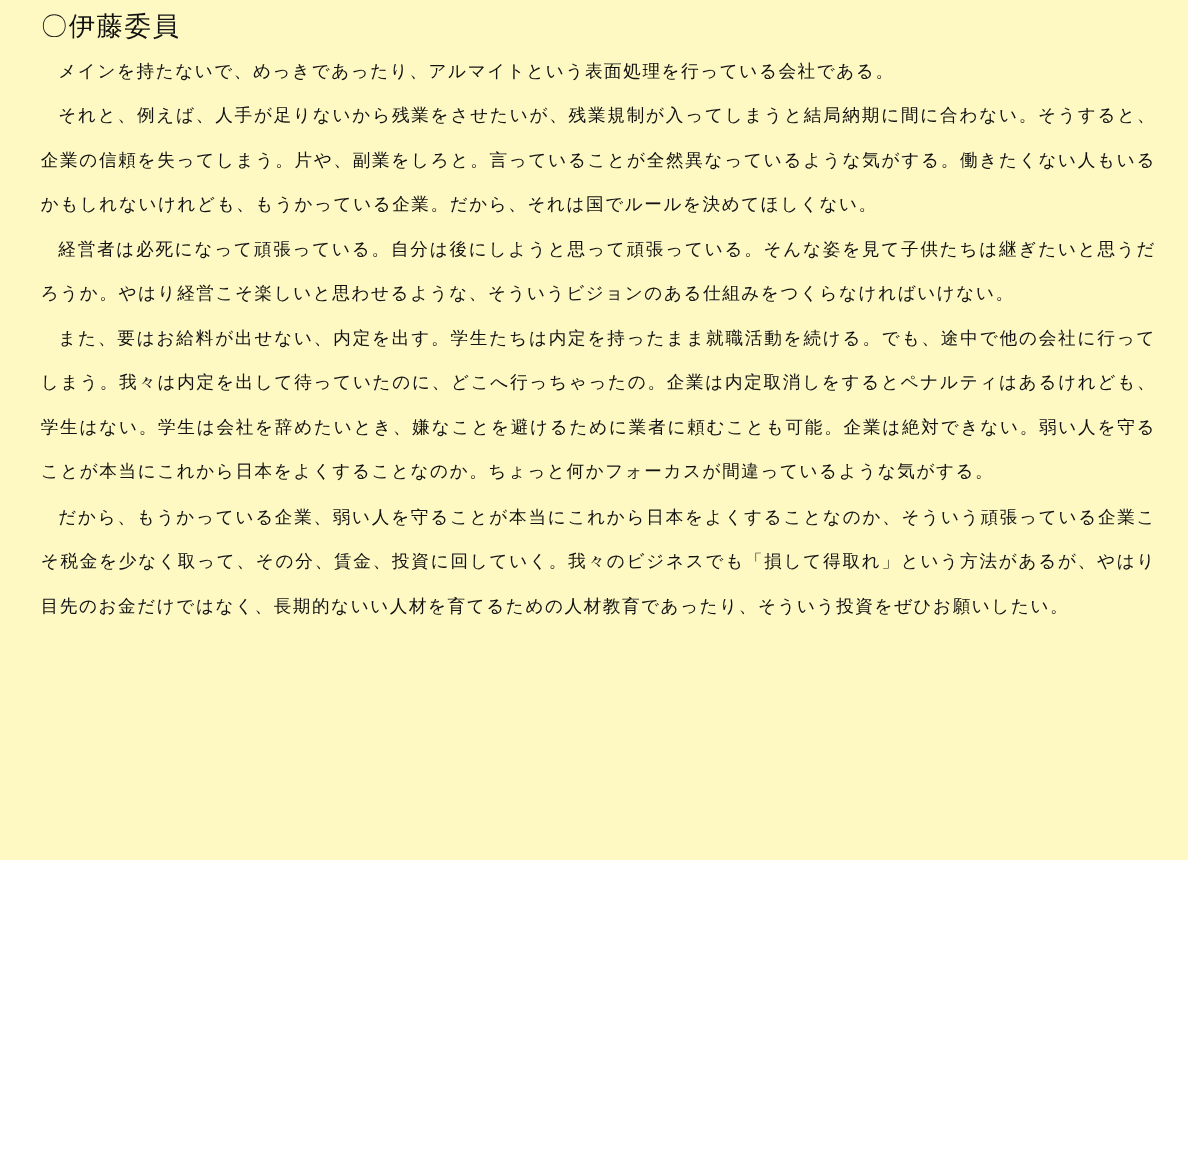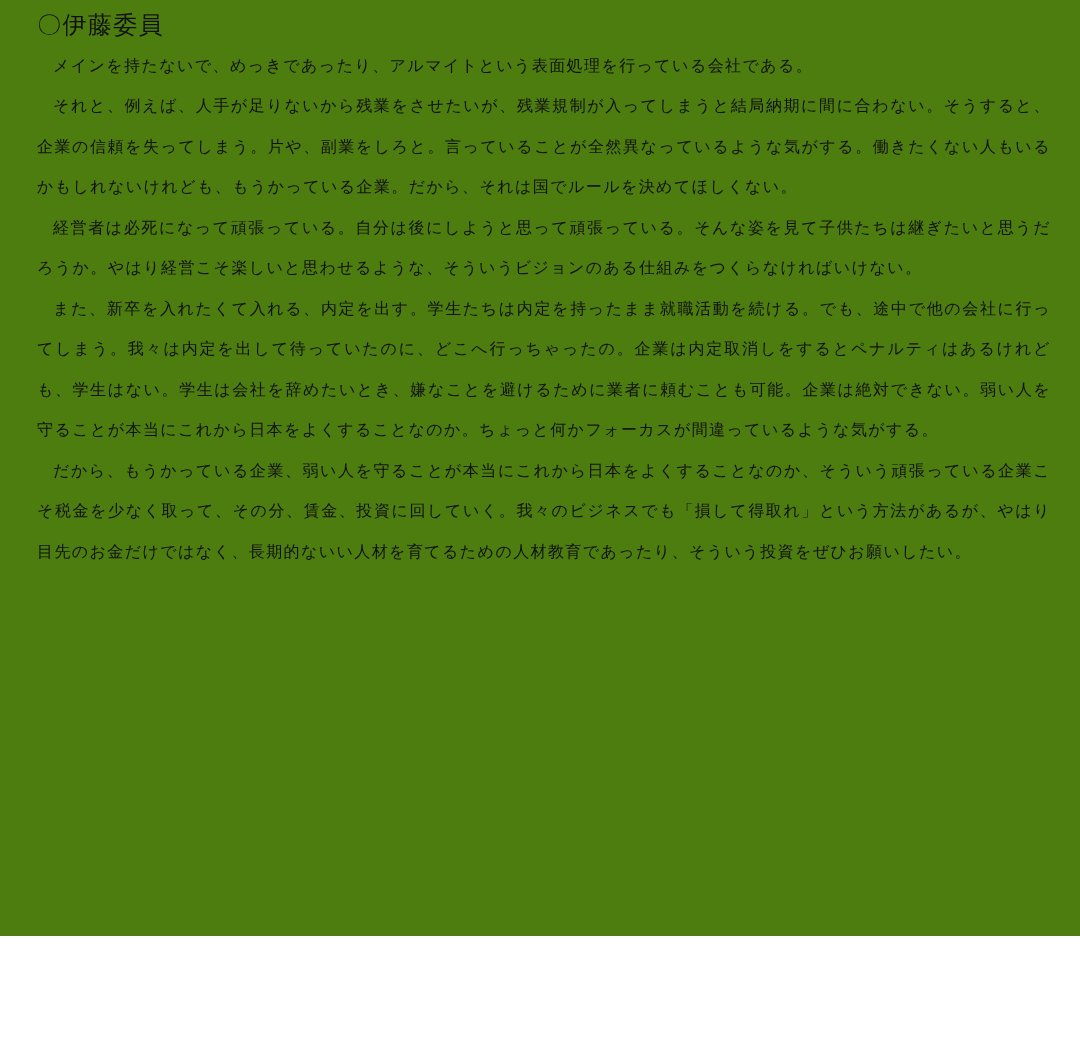--- a/index.html
+++ b/index.html
@@ -3,23 +3,23 @@
 <meta charset="utf-8">
 <style>
   html, body {
     margin: 0;
     padding: 0;
     background: #ffffff;
   }
   .page {
     position: relative;
     width: 1080px;
-    height: 936px;
+    height: 782px;
     box-sizing: border-box;
-    background: #4d7c0f;
+    background: #fef9c3;
     overflow: hidden;
     padding: 5px 29px 0 37px;
     font-family: "Liberation Sans", "DejaVu Sans", sans-serif;
     color: #111111;
   }
   .speaker {
     margin: 0;
     font-size: 24px;
     line-height: 40.5px;
     letter-spacing: 1.4px;
@@ -44,16 +44,16 @@
 <div class="page">
   <p class="speaker">〇伊藤委員</p>
 
   <p class="para">メインを持たないで、めっきであったり、アルマイトという表面処理を行っている会社である。</p>
 
 
   <p class="para">それと、例えば、人手が足りないから残業をさせたいが、残業規制が入ってしまうと結局納期に間に合わない。そうすると、企業の信頼を失ってしまう。片や、副業をしろと。言っていることが全然異なっているような気がする。働きたくない人もいるかもしれないけれども、もうかっている企業。だから、それは国でルールを決めてほしくない。</p>
 
   <p class="para">経営者は必死になって頑張っている。自分は後にしようと思って頑張っている。そんな姿を見て子供たちは継ぎたいと思うだろうか。やはり経営こそ楽しいと思わせるような、そういうビジョンのある仕組みをつくらなければいけない。</p>
 
-  <p class="para">また、新卒を入れたくて入れる、内定を出す。学生たちは内定を持ったまま就職活動を続ける。でも、途中で他の会社に行ってしまう。我々は内定を出して待っていたのに、どこへ行っちゃったの。企業は内定取消しをするとペナルティはあるけれども、学生はない。学生は会社を辞めたいとき、嫌なことを避けるために業者に頼むことも可能。企業は絶対できない。弱い人を守ることが本当にこれから日本をよくすることなのか。ちょっと何かフォーカスが間違っているような気がする。</p>
+  <p class="para">また、要はお給料が出せない、内定を出す。学生たちは内定を持ったまま就職活動を続ける。でも、途中で他の会社に行ってしまう。我々は内定を出して待っていたのに、どこへ行っちゃったの。企業は内定取消しをするとペナルティはあるけれども、学生はない。学生は会社を辞めたいとき、嫌なことを避けるために業者に頼むことも可能。企業は絶対できない。弱い人を守ることが本当にこれから日本をよくすることなのか。ちょっと何かフォーカスが間違っているような気がする。</p>
 
   <p class="para">だから、もうかっている企業、弱い人を守ることが本当にこれから日本をよくすることなのか、そういう頑張っている企業こそ税金を少なく取って、その分、賃金、投資に回していく。我々のビジネスでも「損して得取れ」という方法があるが、やはり目先のお金だけではなく、長期的ないい人材を育てるための人材教育であったり、そういう投資をぜひお願いしたい。</p>
 </div>
 
 </body></html>

